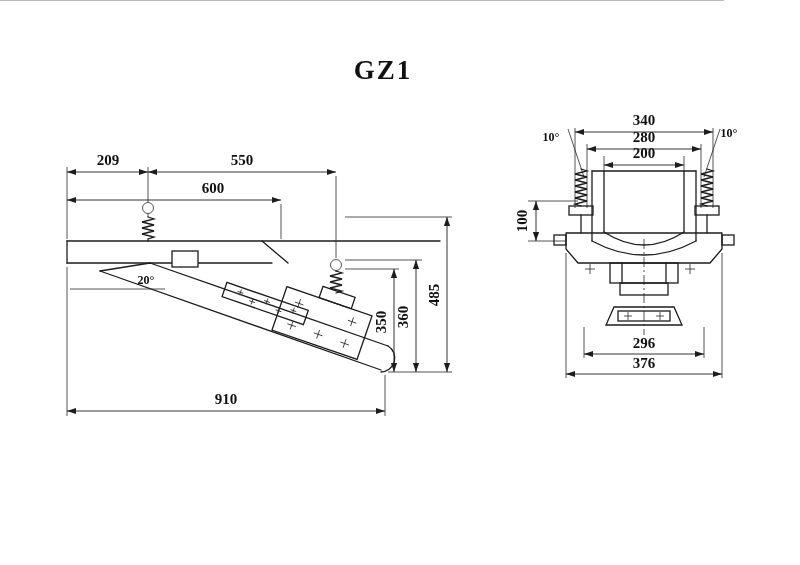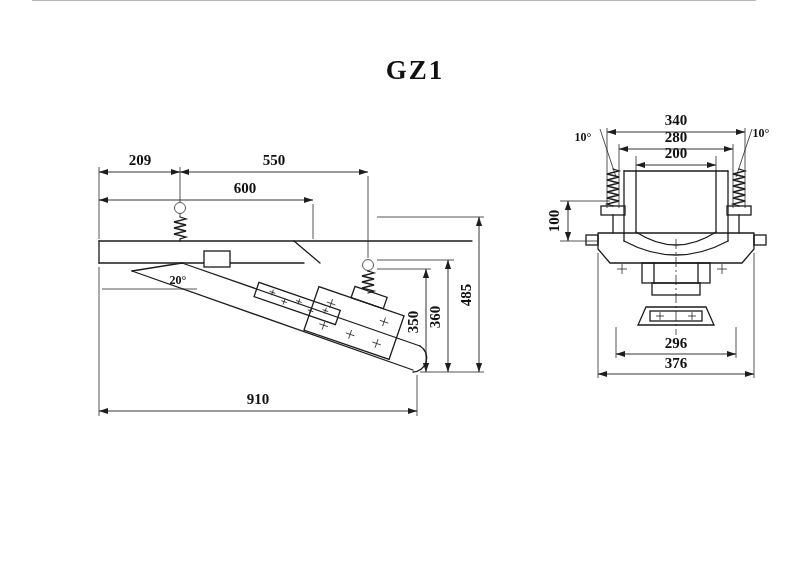--- a/index.html
+++ b/index.html
@@ -10,21 +10,20 @@
     height: 565px;
     overflow: hidden;
     font-family: "Liberation Serif", serif;
   }
   .page {
     position: relative;
     width: 724px;
     height: 565px;
     background: #ffffff;
     border-top: 1px solid #b9b9b9;
-    margin-left: 32px;
   }
   svg { display: block; }
   .body-line { stroke: #1d1d1d; stroke-width: 1.3; fill: none; stroke-linecap: round; }
   .thin-line { stroke: #2a2a2a; stroke-width: 0.8; fill: none; }
   .dim-line  { stroke: #1d1d1d; stroke-width: 0.9; fill: none; }
   .center-line { stroke: #2a2a2a; stroke-width: 0.8; fill: none; stroke-dasharray: 10 3 2 3; }
   .white-fill { fill: #ffffff; }
   text.dim {
     font-family: "Liberation Serif", serif;
     font-size: 15px;

